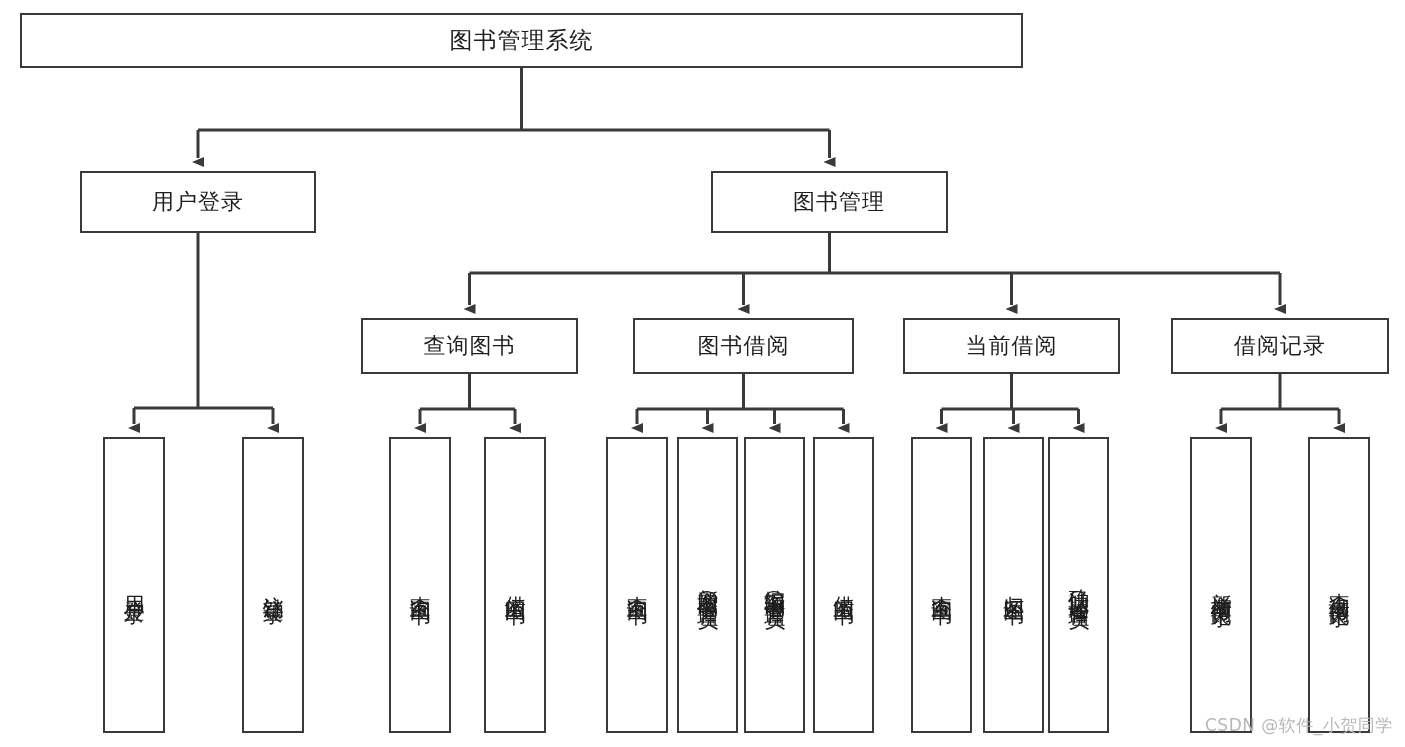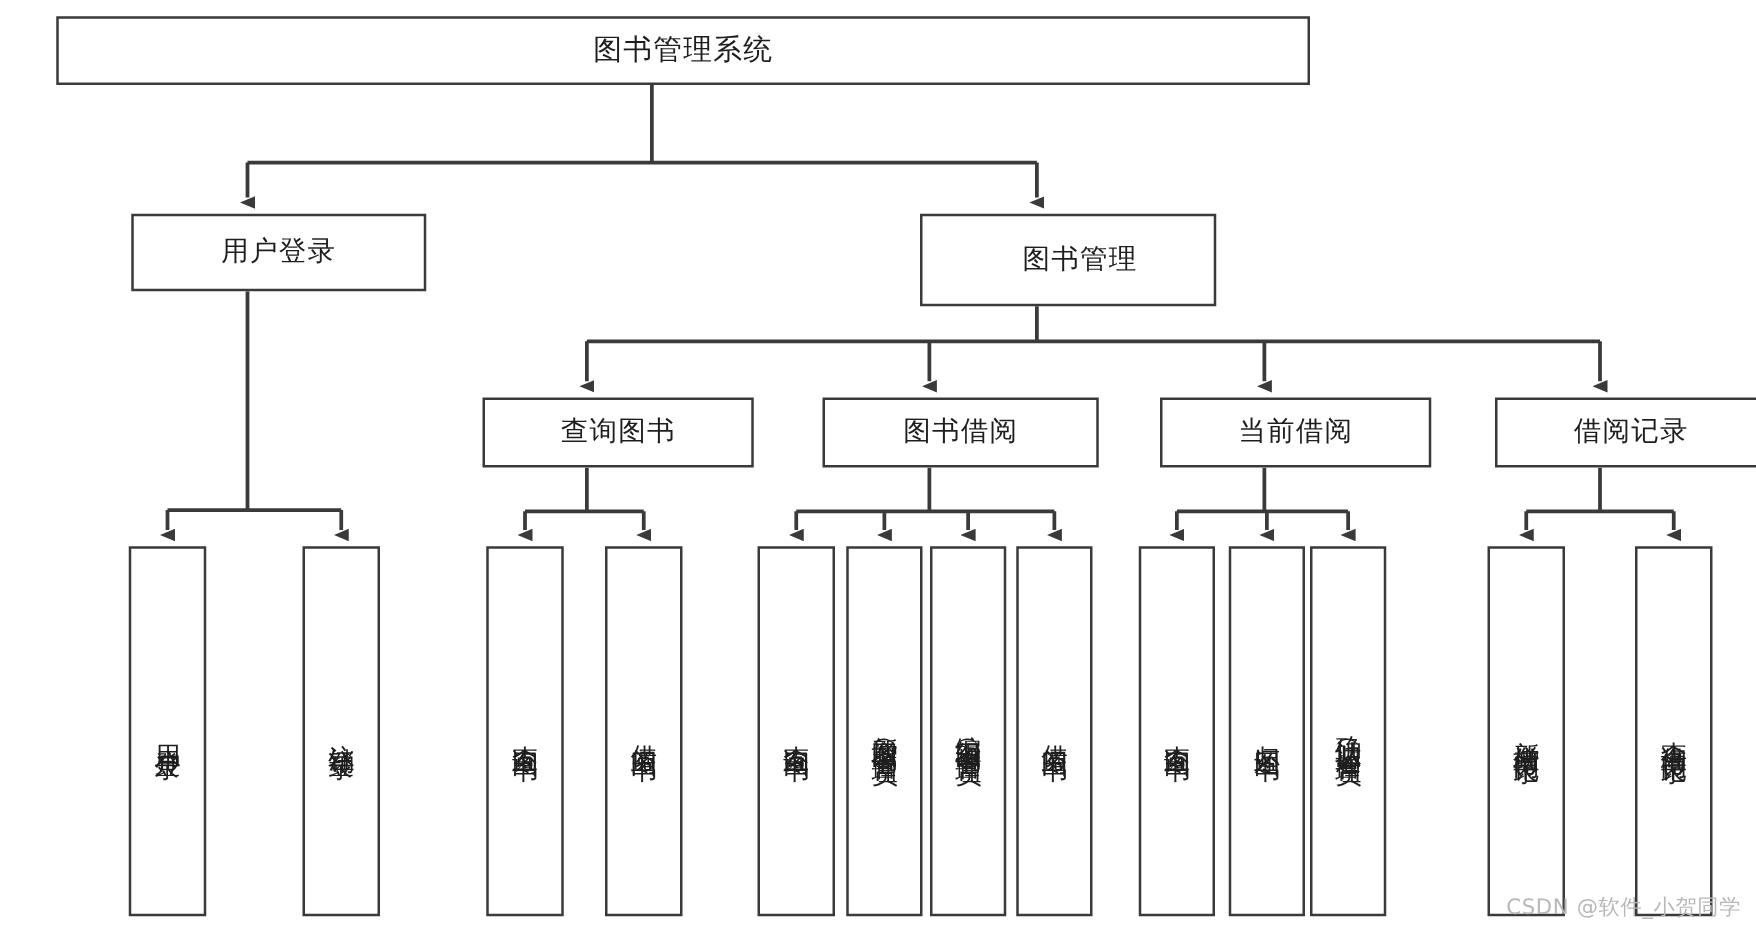--- a/index.html
+++ b/index.html
@@ -36,21 +36,20 @@
     align-items: center;
     justify-content: center;
     text-align: center;
     color: #1e1e1e;
     z-index: 2;
   }
   .node.horiz {
     font-size: 22px;
     letter-spacing: 1px;
     line-height: 1.2;
-    margin-left: 25px;
   }
   .node.root {
     font-size: 23px;
   }
   .node.vert {
     writing-mode: vertical-rl;
     text-orientation: upright;
     font-size: 21px;
     line-height: 1.35;
     letter-spacing: 3px;
@@ -121,21 +120,21 @@
       </g>
   </svg>
 
   <div id="nodes-layer">
       <div class="node horiz root" style="left: 20px; top: 13px; width: 1003px; height: 55px;">
         <span class="label">图书管理系统</span>
       </div>
       <div class="node horiz" style="left: 80px; top: 171px; width: 236px; height: 62px;">
         <span class="label">用户登录</span>
       </div>
-      <div class="node horiz" style="left: 711px; top: 171px; width: 237px; height: 74px; padding-left: 19px;">
+      <div class="node horiz" style="left: 711px; top: 171px; width: 237px; height: 62px; padding-left: 19px;">
         <span class="label">图书管理</span>
       </div>
       <div class="node horiz" style="left: 361px; top: 318px; width: 217px; height: 56px;">
         <span class="label">查询图书</span>
       </div>
       <div class="node horiz" style="left: 633px; top: 318px; width: 221px; height: 56px;">
         <span class="label">图书借阅</span>
       </div>
       <div class="node horiz" style="left: 903px; top: 318px; width: 217px; height: 56px; justify-content: center;">
         <span class="label">当前借阅</span>

